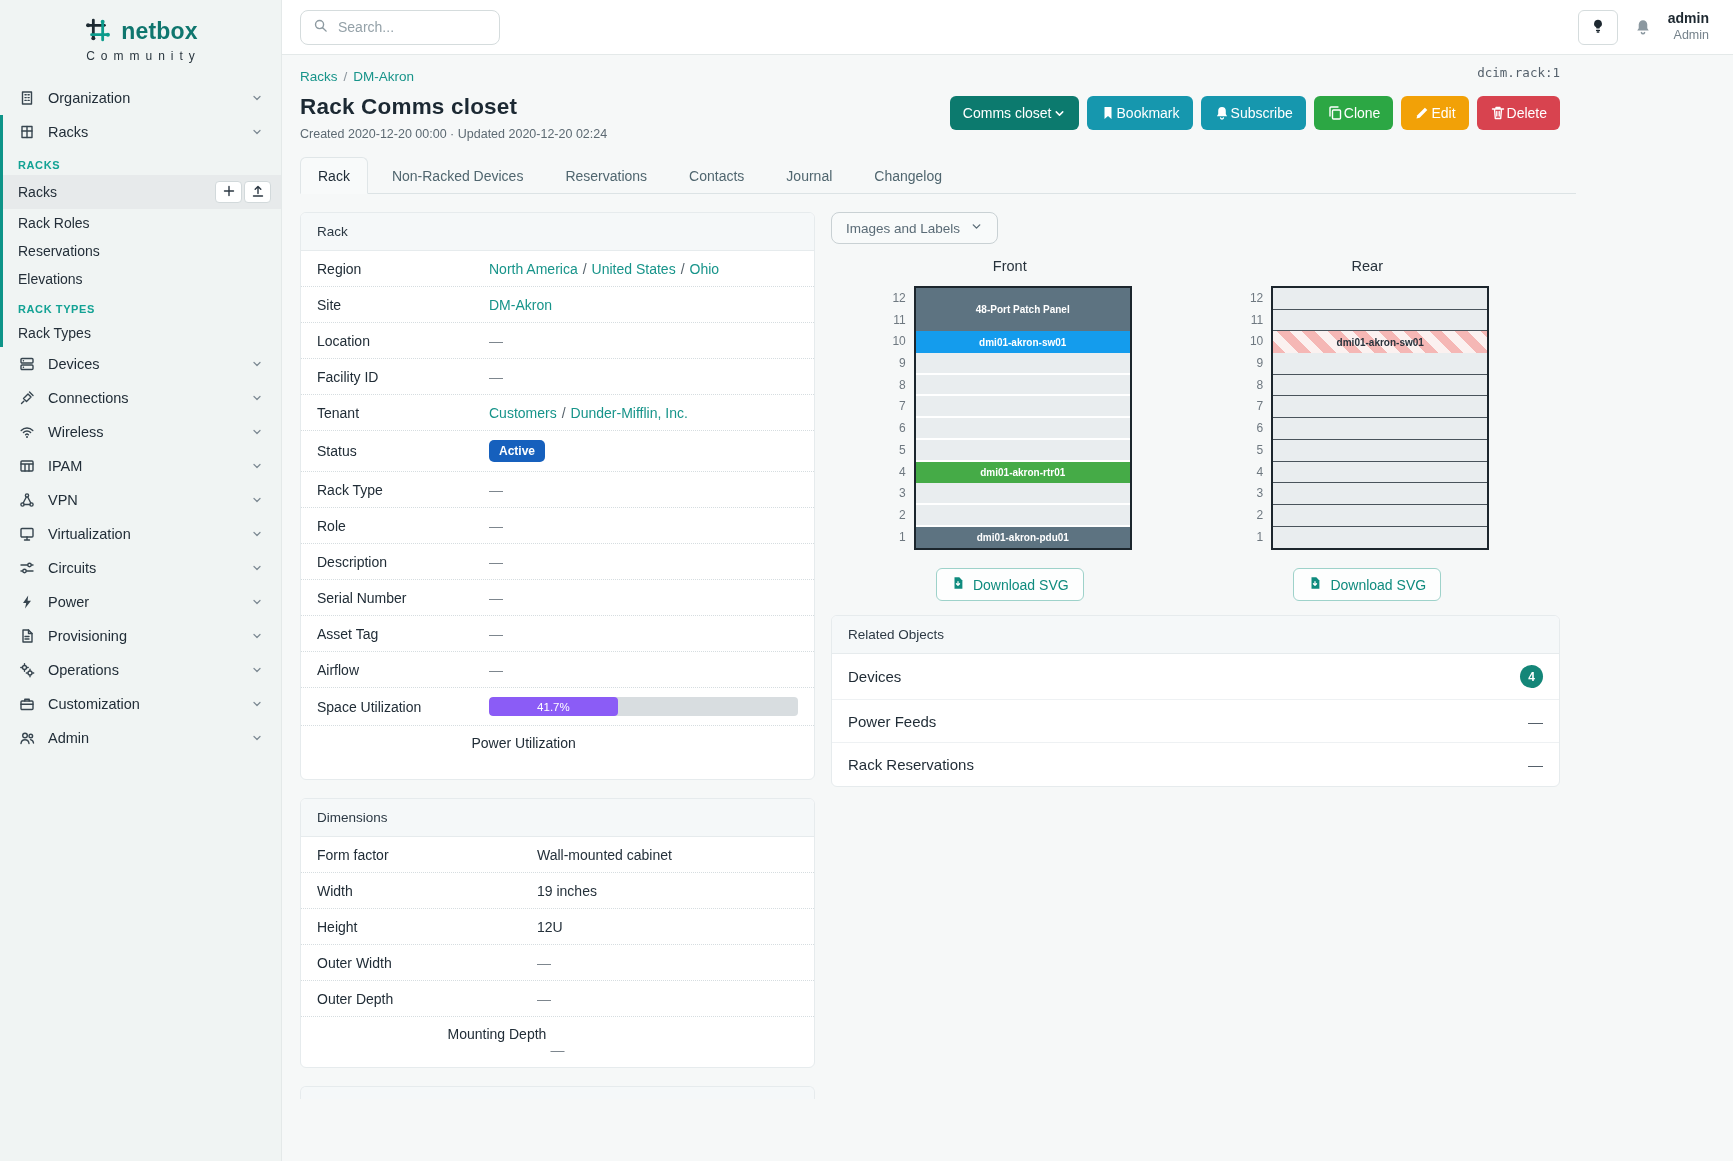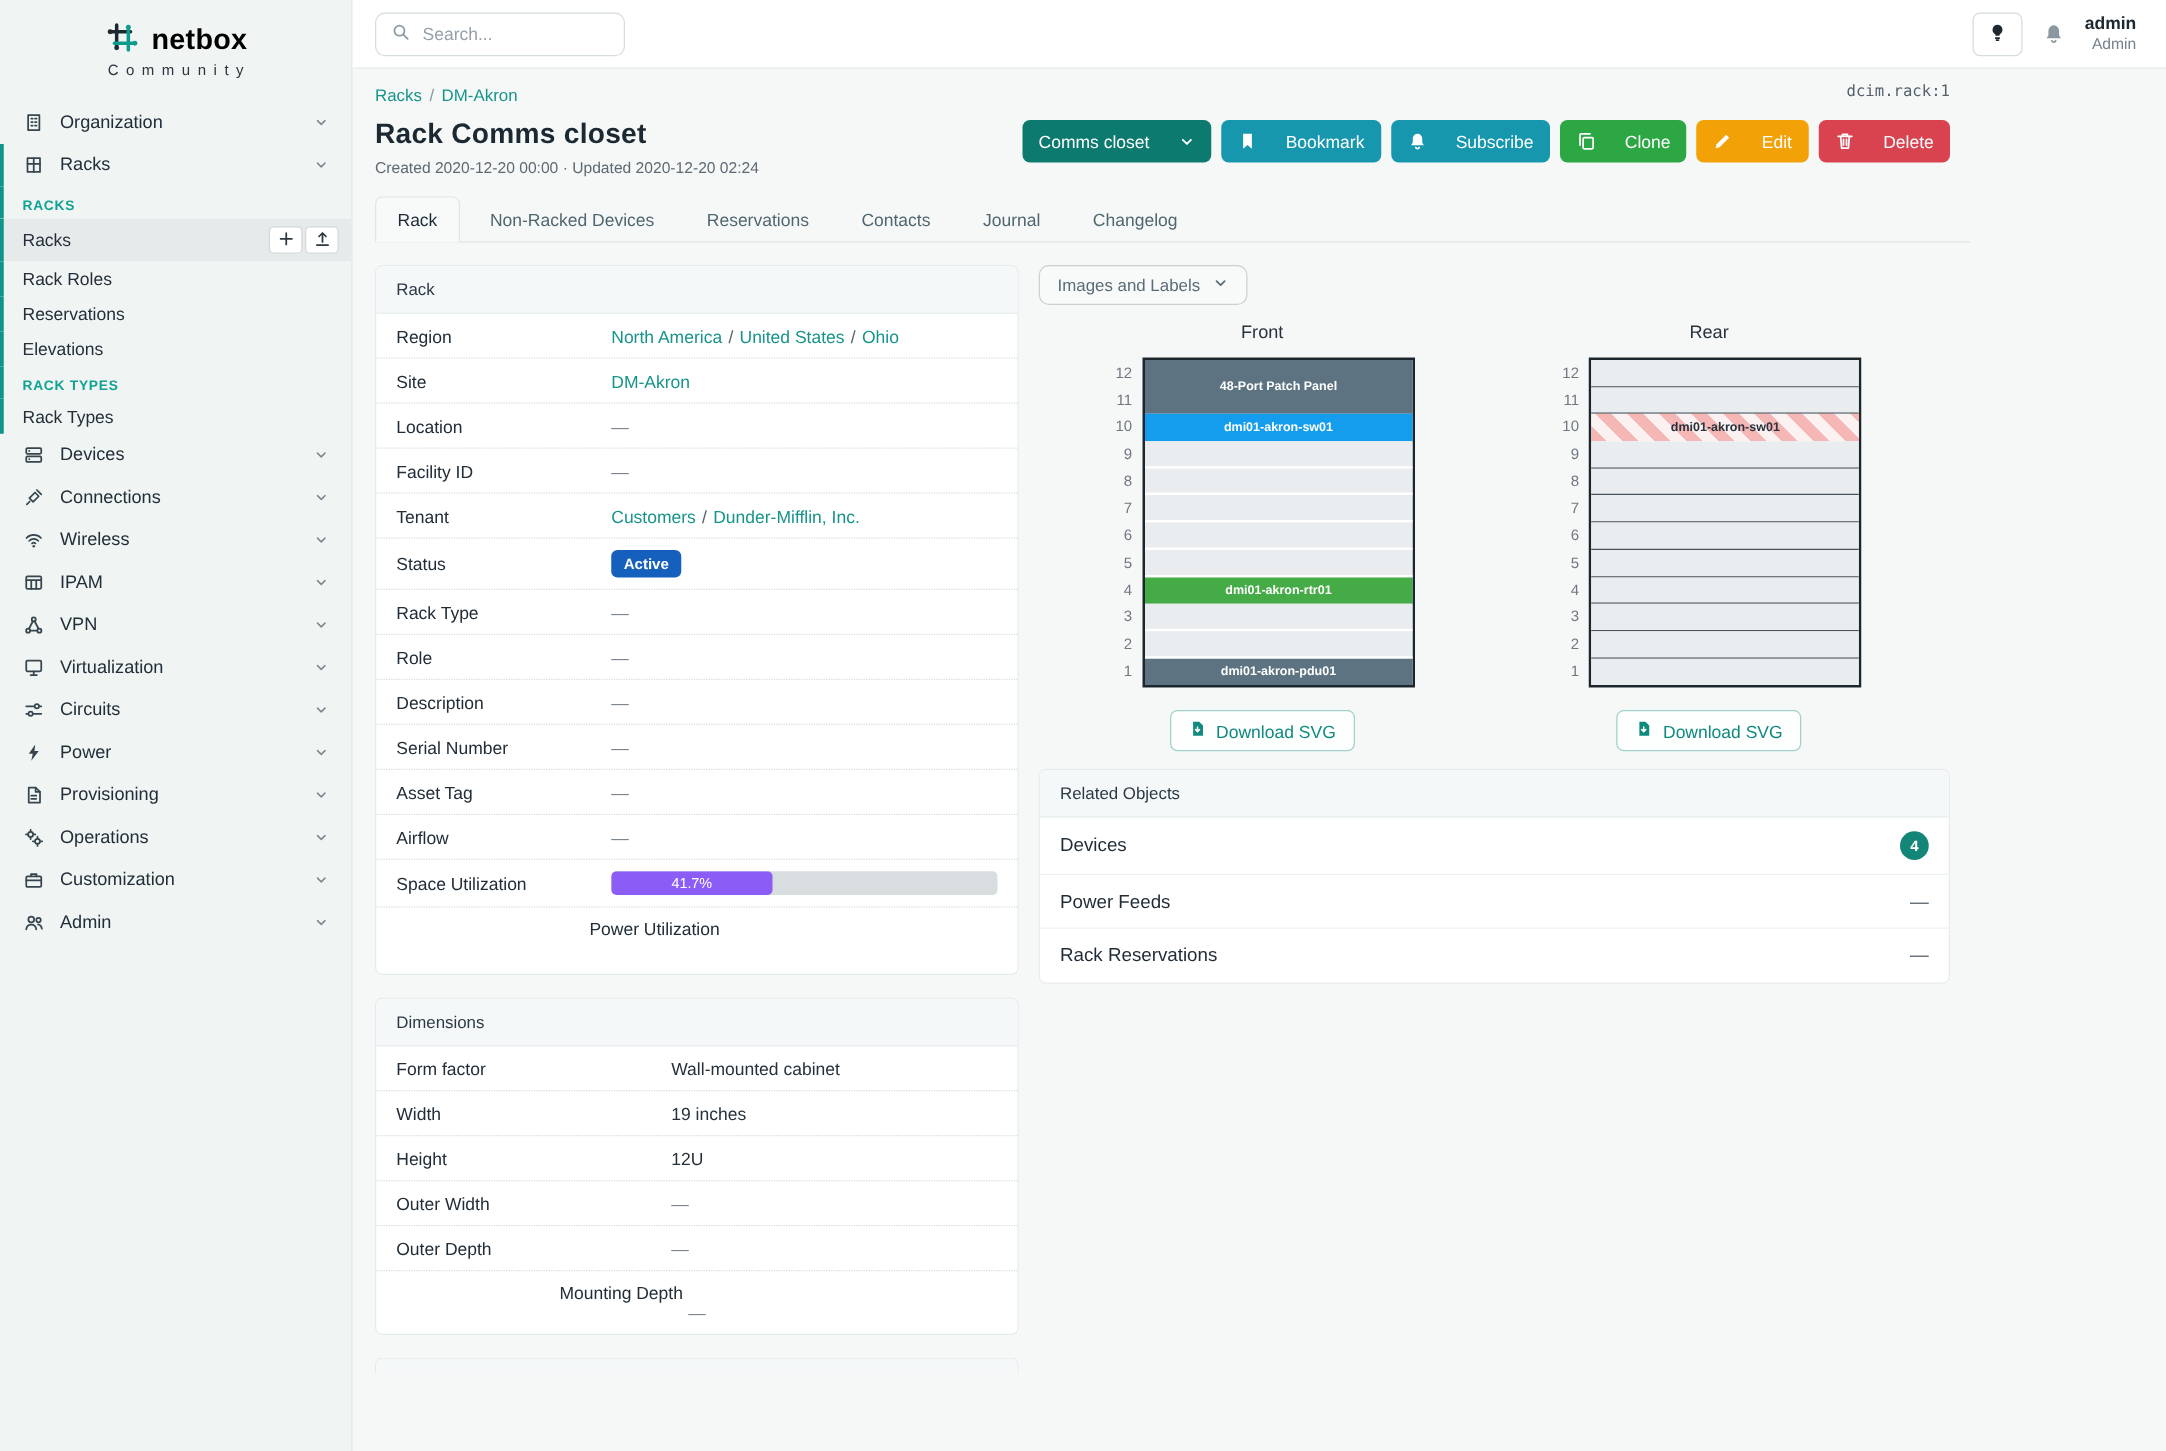--- a/index.html
+++ b/index.html
@@ -7,21 +7,21 @@
   body {
     font-family: "Liberation Sans", sans-serif;
     background:#f6f8f8; color:#25313b; font-size:14px;
   }
   .app { display:flex; width:100%; height:100%; }
 
   
   .sidebar { width:282px; min-width:282px; background:#f0f4f3; border-right:1px solid #e4e9e9; height:100%; overflow:hidden; }
   .logo-wrap { text-align:center; padding:16px 0 10px; }
   .logo-line { display:flex; align-items:center; justify-content:center; gap:8px; }
-  .logo-text { font-size:23px; font-weight:bold; color:#000000; letter-spacing:.2px; }
+  .logo-text { font-size:23px; font-weight:bold; color:#0f766e; letter-spacing:.2px; }
   .logo-tagline { font-size:12px; color:#2a363f; letter-spacing:6px; margin-top:2px; padding-left:6px; }
   .nav { margin-top:8px; }
   .nav-group { display:flex; align-items:center; gap:13px; padding:9px 18px; font-size:14.5px; color:#222e38; cursor:pointer; }
   .nav-group .icon { color:#37454f; display:inline-flex; width:17px; justify-content:center; }
   .nav-group .chev { margin-left:auto; color:#7b8892; display:inline-flex; }
   .nav-section { color:#12a294; font-size:11px; font-weight:bold; letter-spacing:.6px; padding:10px 18px 4px; }
   .nav-link { display:flex; align-items:center; padding:6px 10px 6px 18px; font-size:14px; color:#242f39; cursor:pointer; }
   .nav-link.active { background:#e7eaeb; }
   .nav-link .mini-actions { margin-left:auto; display:flex; gap:2px; }
   .mini-btn { width:27px; height:22px; background:#fff; border:1px solid #d2d9db; border-radius:4px; display:inline-flex; align-items:center; justify-content:center; color:#2b3742; cursor:pointer; }
@@ -43,21 +43,21 @@
   
   .content { position:relative; padding:12px 0 0 18px; width:1294px; }
   .object-id { position:absolute; top:10px; right:16px; font-family:"DejaVu Sans Mono", monospace; font-size:12.5px; color:#55616c; }
   .breadcrumb { font-size:13.5px; margin-top:2px; }
   .breadcrumb a { color:#17948a; text-decoration:none; cursor:pointer; }
   .breadcrumb .sep { color:#8a949c; margin:0 6px; }
   .header-row { display:flex; align-items:flex-start; margin-top:10px; }
   .page-title { font-size:22.5px; font-weight:bold; color:#1c2933; letter-spacing:.2px; }
   .page-meta { font-size:12.5px; color:#5d6a73; margin-top:7px; }
   .actions { margin-left:auto; display:flex; gap:8px; margin-top:2px; padding-right:16px; }
-  .btn { display:inline-flex; align-items:center; gap:23px; height:34px; padding:0 13px; border:none; border-radius:6px; color:#fff; font-size:14px; font-family:"Liberation Sans",sans-serif; cursor:pointer; white-space:nowrap; }
+  .btn { display:inline-flex; align-items:center; gap:1px; height:34px; padding:0 13px; border:none; border-radius:6px; color:#fff; font-size:14px; font-family:"Liberation Sans",sans-serif; cursor:pointer; white-space:nowrap; }
   .btn .icon { display:inline-flex; }
   .btn-darkteal { background:#0c7a6e; }
   .btn-cyan    { background:#1697ae; }
   .btn-green   { background:#2ca744; }
   .btn-orange  { background:#f2a107; }
   .btn-red     { background:#d8434f; }
 
   
   .tabs { display:flex; gap:6px; margin-top:16px; border-bottom:1px solid #dce3e5; padding-right:16px; }
   .tab { padding:10px 17px 9px; font-size:14px; color:#50666f; cursor:pointer; border:1px solid transparent; margin-bottom:-1px; }

